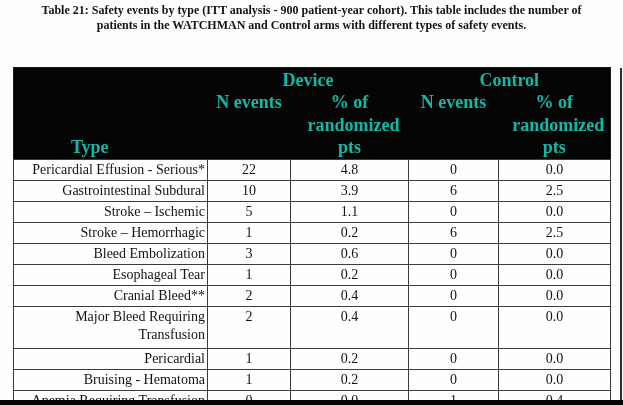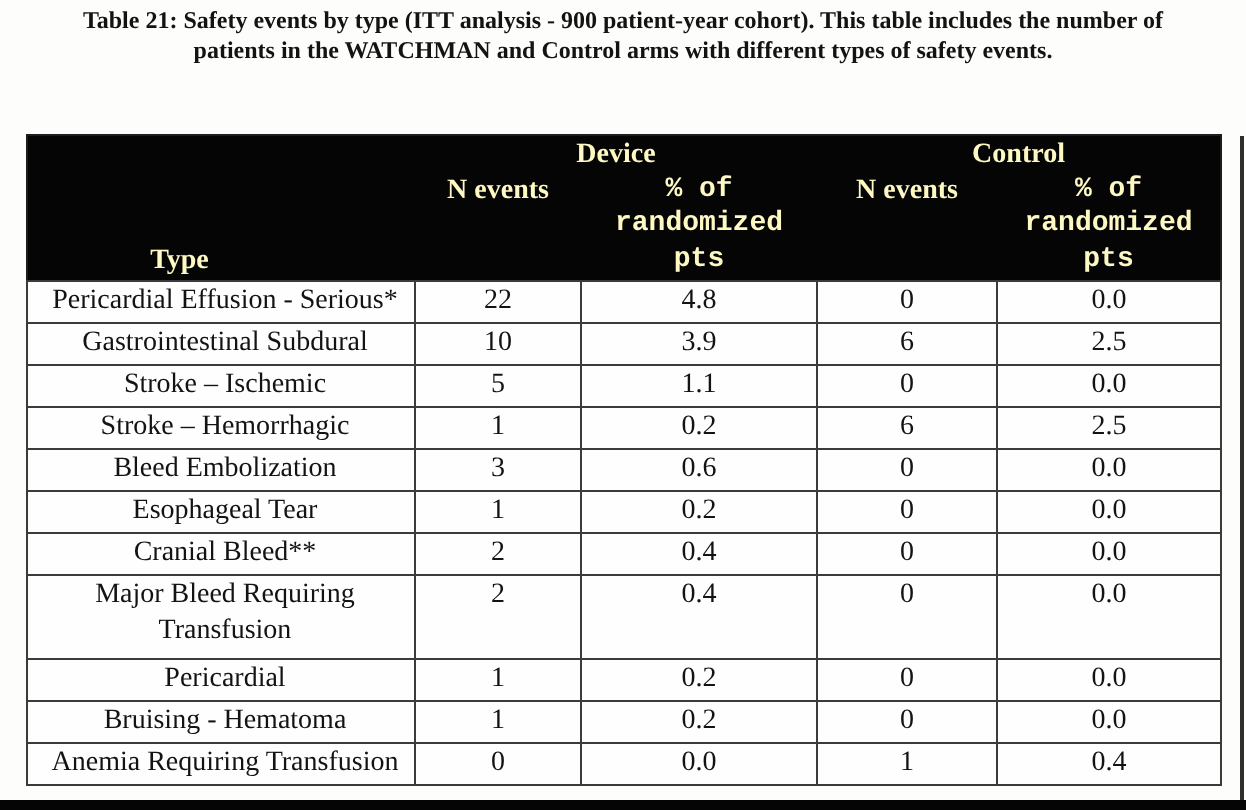--- a/index.html
+++ b/index.html
@@ -29,56 +29,56 @@
     border: 1px solid #1c1c1c;
   }
   col.c-type { width: 194px; }
   col.c-dn   { width: 83px; }
   col.c-dp   { width: 118px; }
   col.c-cn   { width: 90px; }
   col.c-cp   { width: 112px; }
 
   thead th {
     background: #050505;
-    color: #fef9c3;
+    color: #14b8a6;
     font-weight: bold;
-    font-size: 14px;
+    font-size: 18px;
     border: none;
     padding: 0;
   }
   th.group-head {
     height: 19px;
     vertical-align: top;
     padding-top: 2px;
     text-align: center;
   }
   th.sub-head {
     height: 54px;
     vertical-align: top;
     text-align: center;
     line-height: 1.25;
     margin-top: 32px;
   }
-  th.sub-head .wrap { max-width: 84px; margin: 0 auto; font-family: Liberation Mono, monospace; }
+  th.sub-head .wrap { max-width: 84px; margin: 0 auto; }
   th.type-head {
     vertical-align: bottom;
     text-align: center;
     padding: 0 42px 1px 0;
   }
   tbody td {
     border: 1px solid #3b3b3b;
     font-size: 14px;
     height: 19px;
     line-height: 17px;
     padding: 1px 2px;
     vertical-align: top;
     background: #fefefe;
   }
   tbody td.t {
-    text-align: center;
+    text-align: right;
     padding-left: 6px;
     line-height: 18px;
     margin-top: 48px;
   }
   tbody td.n { text-align: center; }
   tr.tall td { height: 40px; }
   tr.tall td.t { padding-bottom: 4px; }
 
   .footnotes {
     position: absolute;

